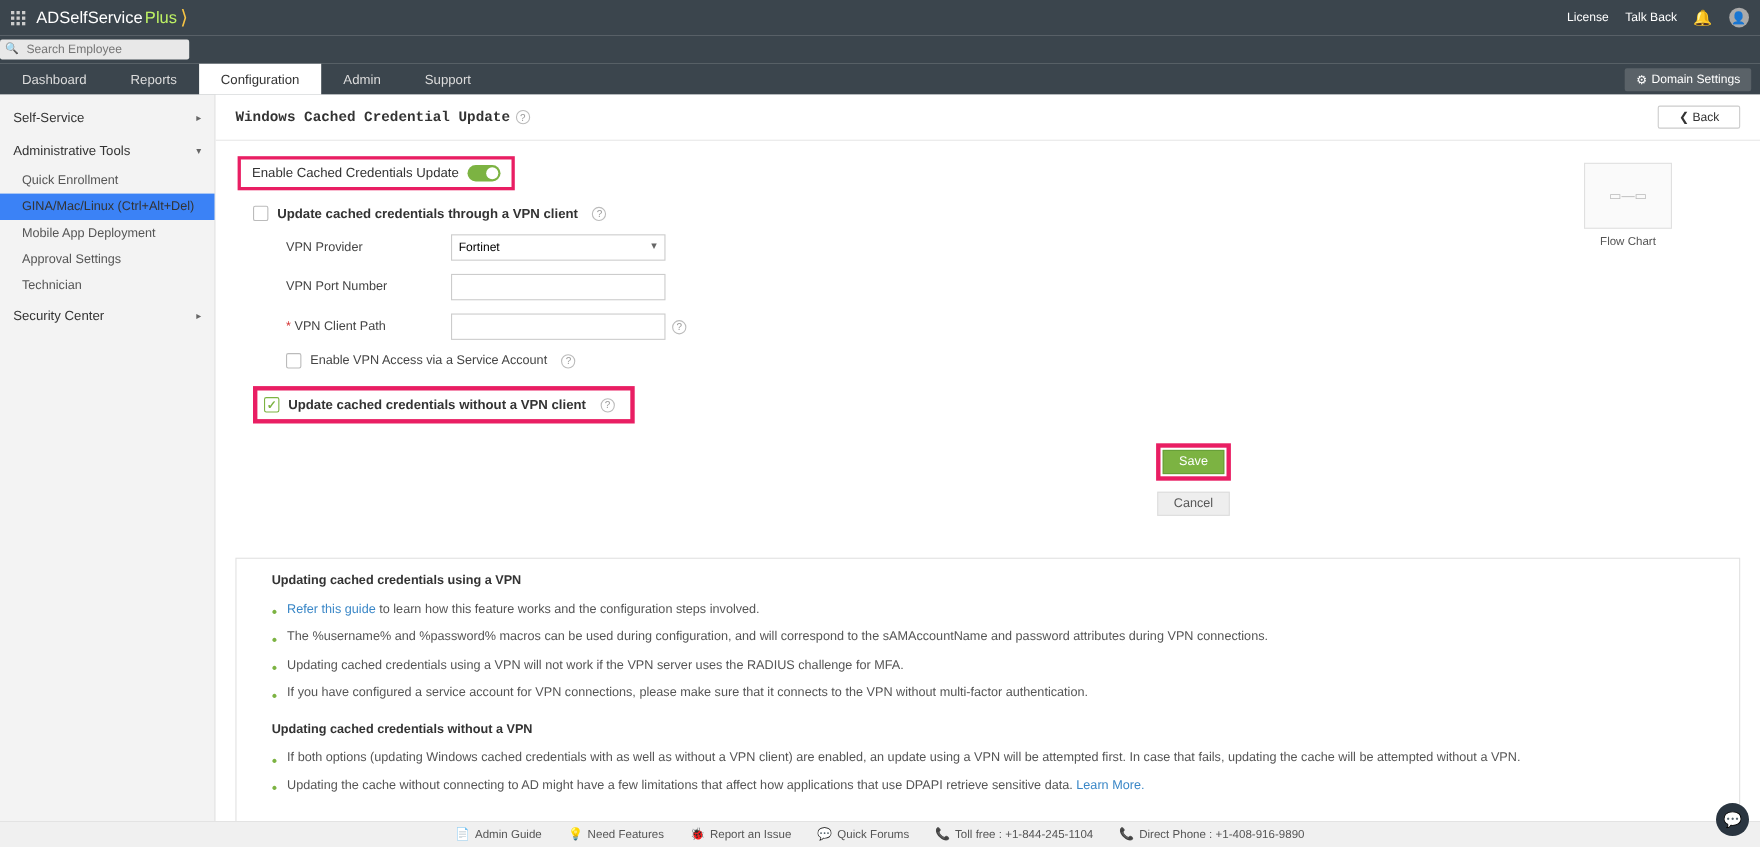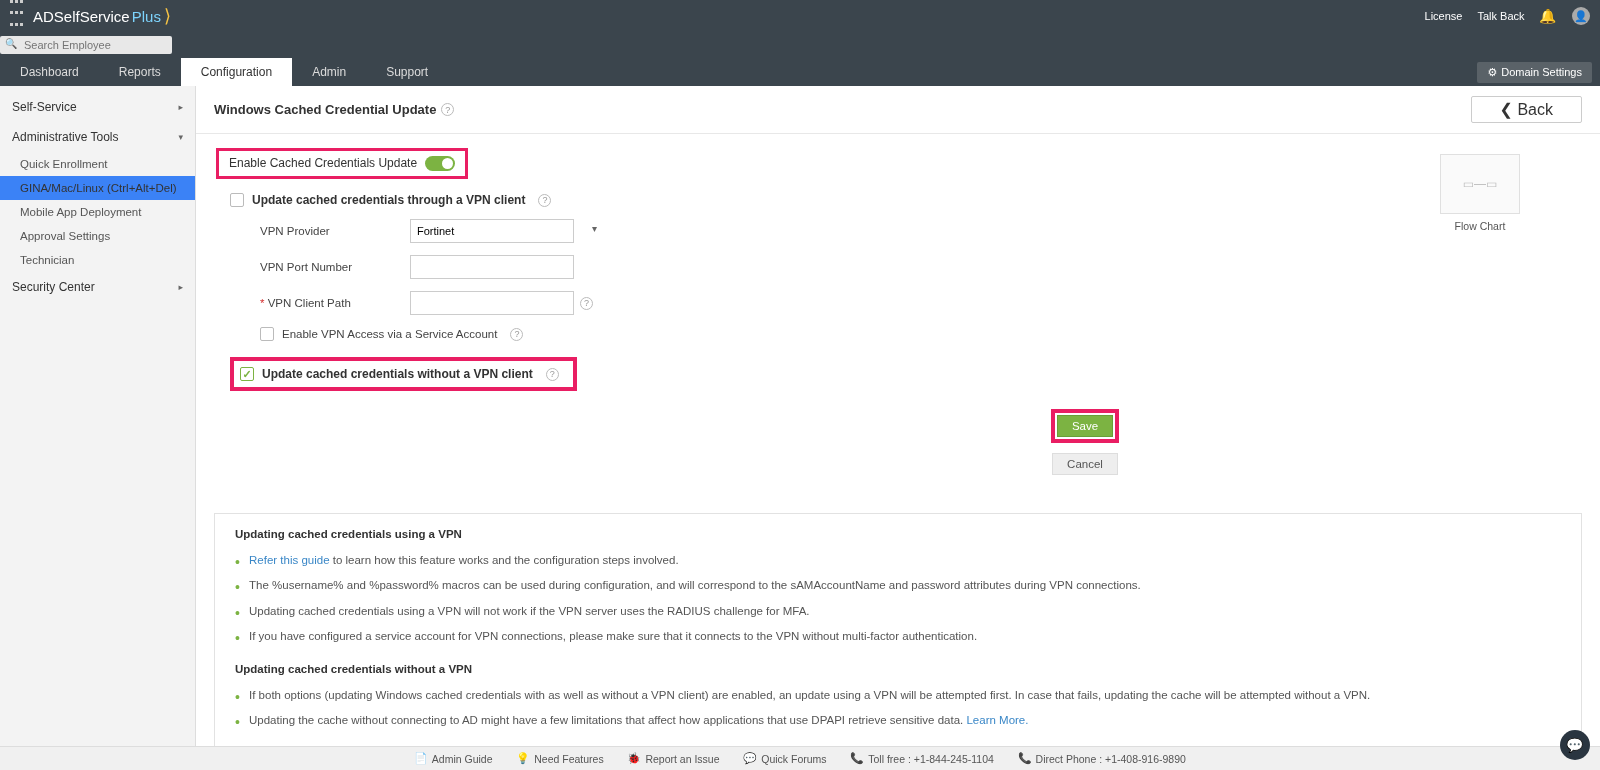--- a/index.html
+++ b/index.html
@@ -1,23 +1,23 @@
 <!DOCTYPE html>
 <html><head>
 <meta charset="utf-8">
 <style>
 * { margin: 0; padding: 0; box-sizing: border-box; font-family: -apple-system, BlinkMacSystemFont, "Segoe UI", Arial, sans-serif; }
 body { background: #f5f5f5; font-size: 12px; color: #333; }
 
 
-.header { background: #3b454d; color: #fff; height: 32px; display: flex; padding: 0 10px; }
+.header { background: #3b454d; color: #fff; height: 32px; display: flex; align-items: center; padding: 0 10px; }
 .app-grid { display: grid; grid-template-columns: repeat(3, 3px); gap: 2px; margin-right: 10px; }
 .app-grid span { width: 3px; height: 3px; background: #ccc; }
 .logo { font-size: 15px; font-weight: 500; display: flex; align-items: center; }
-.logo-suffix { color: #7dd3fc; font-weight: 300; margin-left: 2px; }
+.logo-suffix { color: #bef264; font-weight: 300; margin-left: 2px; }
 .logo-arc { margin-left: 3px; font-size: 18px; color: #f6c344; }
 .header-right { margin-left: auto; display: flex; align-items: center; gap: 15px; font-size: 11px; }
 .header-link { color: #fff; cursor: pointer; }
 .bell { color: #f6c344; font-size: 14px; position: relative; }
 .avatar-icon { width: 18px; height: 18px; background: #aaa; border-radius: 50%; display: inline-flex; align-items: center; justify-content: center; }
 .search-row { background: #3b454d; height: 26px; display: flex; align-items: center; padding-right: 8px; }
 .search-box { margin-left: auto; background: #e8e8e8; border: none; padding: 3px 8px 3px 24px; font-size: 11px; width: 172px; border-radius: 2px; position: relative; }
 .search-wrap { position: relative; }
 .search-wrap::before { content: "🔍"; position: absolute; left: 5px; top: 2px; font-size: 10px; color: #888; z-index: 1; }
 
@@ -31,57 +31,57 @@
 .container { display: flex; min-height: calc(100vh - 110px); }
 .sidebar { width: 196px; background: #f3f3f3; border-right: 1px solid #ddd; padding-top: 6px; }
 .side-item { padding: 8px 12px; font-size: 12px; color: #333; cursor: pointer; display: flex; align-items: center; justify-content: space-between; }
 .side-item .chev { font-size: 9px; color: #666; }
 .side-sub { padding: 6px 12px 6px 20px; font-size: 11.5px; color: #555; cursor: pointer; }
 .side-sub.active { background: #3b82f6; color: #333; }
 
 
 .main { flex: 1; background: #fff; padding: 0; position: relative; }
 .page-head { display: flex; align-items: center; padding: 10px 18px; border-bottom: 1px solid #e8e8e8; }
-.page-title { font-size: 13px; font-weight: 600; color: #333; }
+.page-title { font-size: 13px; font-weight: 600; color: #333; font-family: Liberation Mono, monospace; }
 .help-icon { display: inline-flex; width: 13px; height: 13px; border: 1px solid #bbb; border-radius: 50%; align-items: center; justify-content: center; font-size: 9px; color: #999; margin-left: 5px; }
-.back-btn { margin-left: auto; border: 1px solid #ccc; padding: 3px 28px; font-size: 16px; border-radius: 2px; cursor: pointer; background: #fff; }
+.back-btn { margin-left: auto; border: 1px solid #ccc; padding: 3px 18px; font-size: 11px; border-radius: 2px; cursor: pointer; background: #fff; }
 
 .content { padding: 14px 20px; position: relative; }
 .highlight-box { border: 3px solid #e91e63; display: inline-flex; align-items: flex-start; padding: 5px 10px; gap: 8px; margin-left: 0px; }
 .toggle { width: 30px; height: 15px; background: #7cb342; border-radius: 8px; position: relative; }
 .toggle::after { content: ""; position: absolute; right: 2px; top: 2px; width: 11px; height: 11px; background: #fff; border-radius: 50%; }
 .flow-chart-box { position: absolute; right: 80px; top: 20px; text-align: center; }
 .flow-img { width: 80px; height: 60px; border: 1px solid #e0e0e0; display: flex; align-items: center; justify-content: center; color: #bbb; background: #fafafa; }
 .flow-label { font-size: 10.5px; color: #555; margin-top: 6px; }
 
 .form-section { margin-top: 14px; margin-left: 14px; }
 .check-row { display: flex; align-items: center; gap: 8px; margin-bottom: 12px; }
 .checkbox { width: 14px; height: 14px; border: 1px solid #bbb; border-radius: 2px; display: inline-flex; align-items: center; justify-content: center; background: #fff; flex-shrink: 0; }
 .checkbox.checked { border-color: #7cb342; }
 .checkbox.checked::after { content: "✓"; color: #7cb342; font-size: 11px; font-weight: bold; }
 .check-label { font-weight: 600; font-size: 12px; }
 
 .form-row { display: flex; align-items: center; margin-bottom: 12px; margin-left: 30px; }
 .form-label { width: 150px; font-size: 11.5px; color: #444; }
 .form-label .req { color: #d32f2f; }
-.form-input { width: 164px; border: 1px solid #ccc; padding: 4px 6px; font-size: 11px; height: 24px; }
+.form-input { width: 195px; border: 1px solid #ccc; padding: 4px 6px; font-size: 11px; height: 24px; }
 .select-wrap { position: relative; width: 195px; }
 .select-wrap::after { content: "▾"; position: absolute; right: 8px; top: 4px; color: #666; font-size: 10px; pointer-events: none; }
 .subcheck-row { display: flex; align-items: center; gap: 8px; margin-left: 30px; margin-top: 4px; }
 .subcheck-label { font-size: 11.5px; color: #444; }
 
 .highlight-box2 { border: 4px solid #e91e63; display: inline-flex; align-items: center; padding: 6px 14px 6px 6px; gap: 8px; margin-top: 16px; margin-left: 0px; }
 
 .btn-row { margin-top: 18px; margin-left: 360px; display: flex; gap: 10px; align-items: center; flex-direction: column; }
 .highlight-btn { border: 4px solid #e91e63; padding: 2px; }
 .btn-save { background: #7cb342; color: #fff; border: 1px solid #689f38; padding: 4px 14px; font-size: 11.5px; cursor: pointer; }
 .btn-cancel { background: #eee; color: #555; border: 1px solid #ddd; padding: 4px 14px; font-size: 11.5px; cursor: pointer; }
 
 
-.info-panel { border: 1px solid #e2e2e2; margin: 24px 18px; padding: 14px 20px; font-size: 11.5px; }
+.info-panel { border: 1px solid #e2e2e2; margin: 24px 18px; padding: 14px 32px; font-size: 11.5px; }
 .info-title { font-weight: 600; margin-bottom: 8px; }
 .info-list { list-style: none; margin-bottom: 14px; }
 .info-list li { padding: 4px 0 4px 14px; position: relative; color: #555; line-height: 1.5; }
 .info-list li::before { content: "•"; position: absolute; left: 0; color: #7cb342; font-size: 14px; }
 .link { color: #3a87c7; cursor: pointer; }
 
 
 .footer { position: fixed; bottom: 0; left: 0; right: 0; background: #f0f0f0; border-top: 1px solid #ddd; height: 24px; display: flex; align-items: center; justify-content: center; gap: 24px; font-size: 10.5px; color: #555; }
 .footer-item { display: flex; align-items: center; gap: 4px; cursor: pointer; }
 .footer-icon { color: #999; font-size: 11px; }

